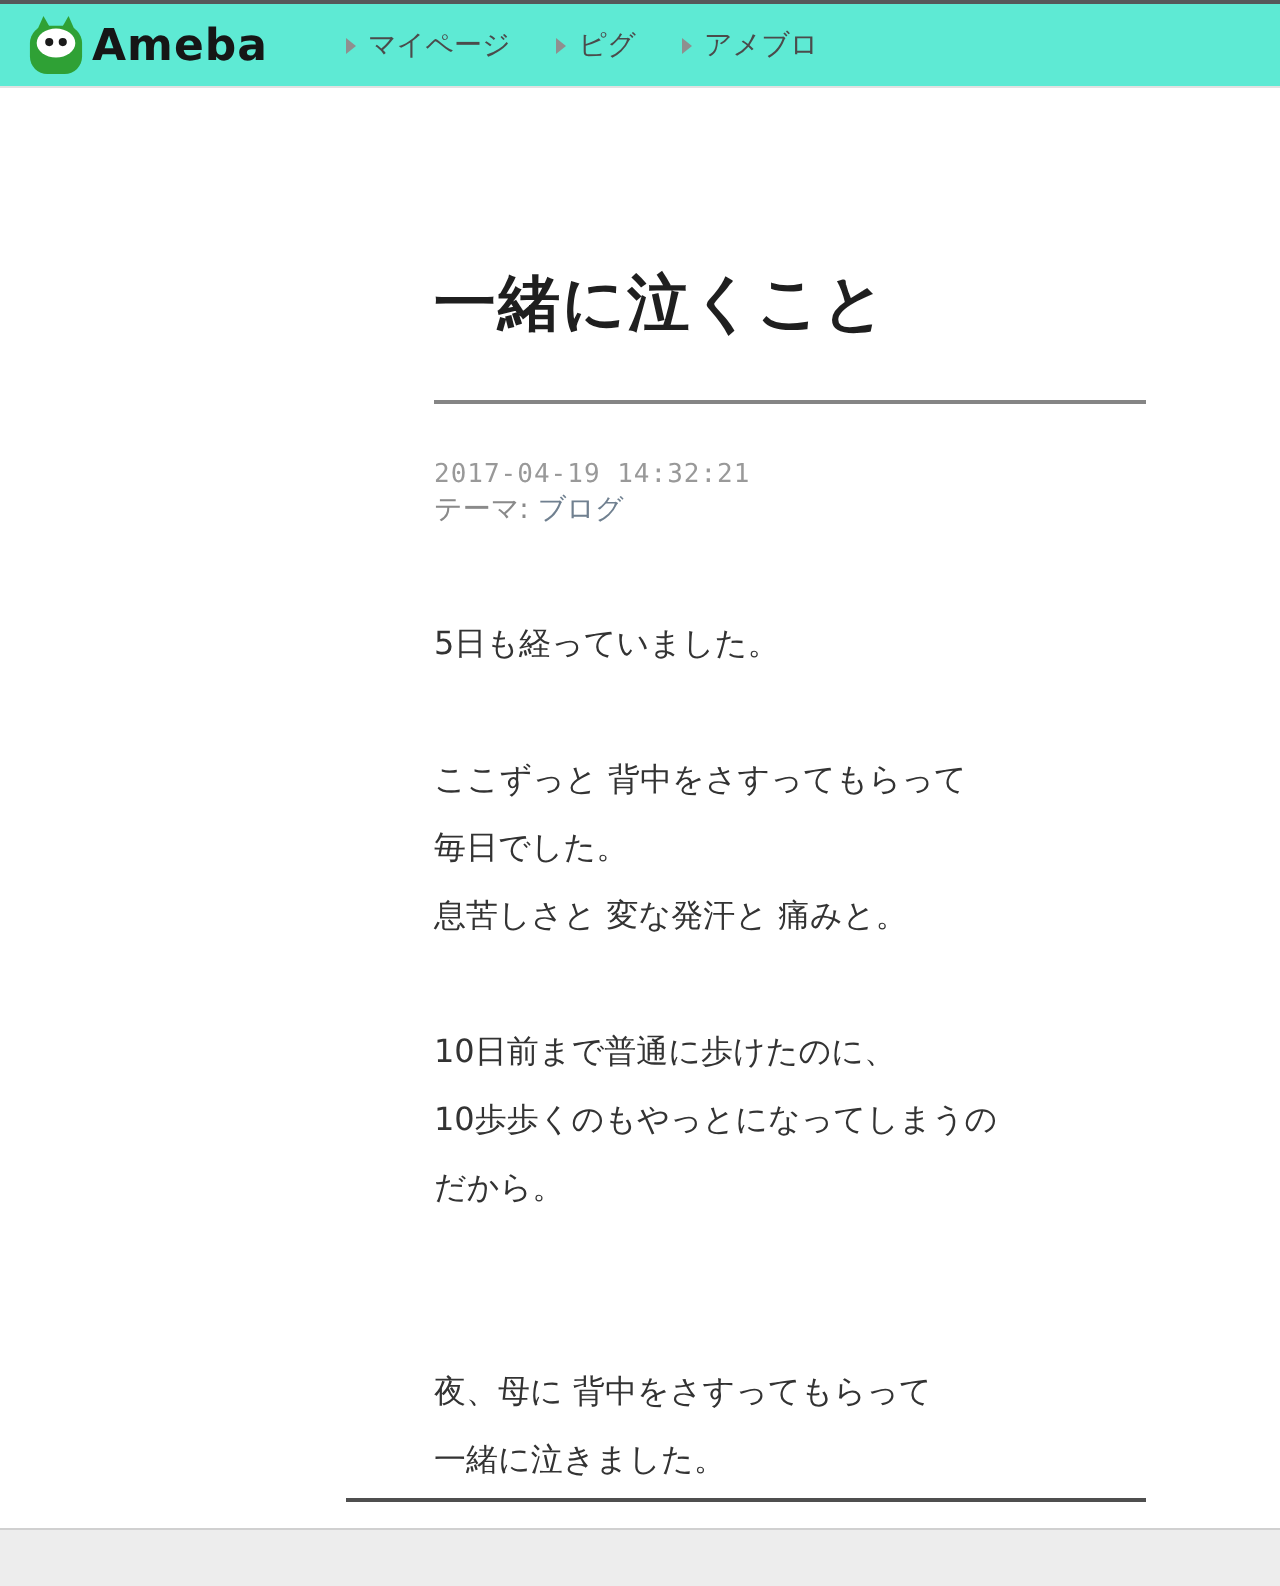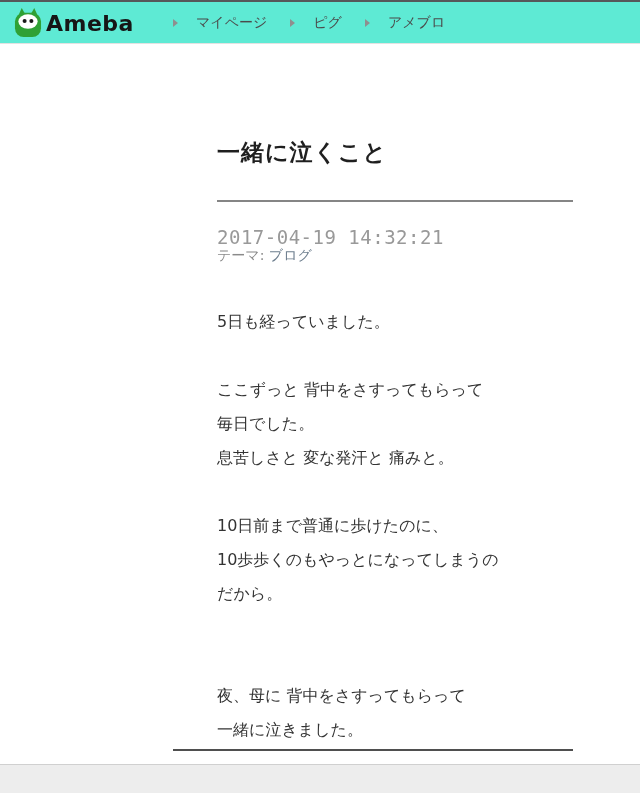--- a/index.html
+++ b/index.html
@@ -15,46 +15,46 @@
     height:44px; flex-shrink:0; background:#5eead4;
     border-top:2px solid #56585a;
     border-bottom:1px solid #e2e2e2;
     display:flex; align-items:center;
     padding-left:14px;
   }
   .logo { display:flex; align-items:center; cursor:pointer; }
   .mascot { display:block; margin-right:4px; }
   .brand { font-size:22px; font-weight:bold; color:#161616; letter-spacing:0.5px; line-height:1; padding-top:2px; }
   .nav { display:flex; align-items:center; margin-left:16px; }
-  .nav-item { display:flex; align-items:center; margin-left:23px; font-size:14px; color:#4b4b4b; cursor:pointer;gap:12px; }
+  .nav-item { display:flex; align-items:center; margin-left:23px; font-size:14px; color:#4b4b4b; cursor:pointer; }
   .tri {
     width:0; height:0; margin-right:6px;
     border-left:5px solid #8f8f8f;
     border-top:4px solid transparent;
     border-bottom:4px solid transparent;
   }
 
   
   .main { flex:1; background:#ffffff; }
   .article {
     margin-left:173px; width:400px;
     padding:86px 0 2px 44px;
     border-bottom:2px solid #4f4f4f;
   }
   .entry-title {
-    font-size:23px; line-height:44px; font-weight:bold;
+    font-size:31px; line-height:44px; font-weight:bold;
     color:#1f1f1f; letter-spacing:1px;
     padding-bottom:26px;
     border-bottom:2px solid #858585;
     cursor:pointer;
   }
   .entry-date {
     margin-top:27px;
     font-family:"DejaVu Sans Mono","Liberation Mono",monospace;
-    font-size:19px; line-height:17px; letter-spacing:0.5px;
+    font-size:13px; line-height:17px; letter-spacing:0.5px;
     color:#999999;
   }
   .entry-theme { font-size:14px; line-height:18px; color:#8a8a8a; }
   .theme-link { color:#708090; cursor:pointer; text-decoration:none; }
   .entry-body { margin-top:41px; font-size:16px; color:#333333; }
   .body-line { height:34px; line-height:34px; white-space:pre; }
 
   
   .footer {
     height:29px; flex-shrink:0;

